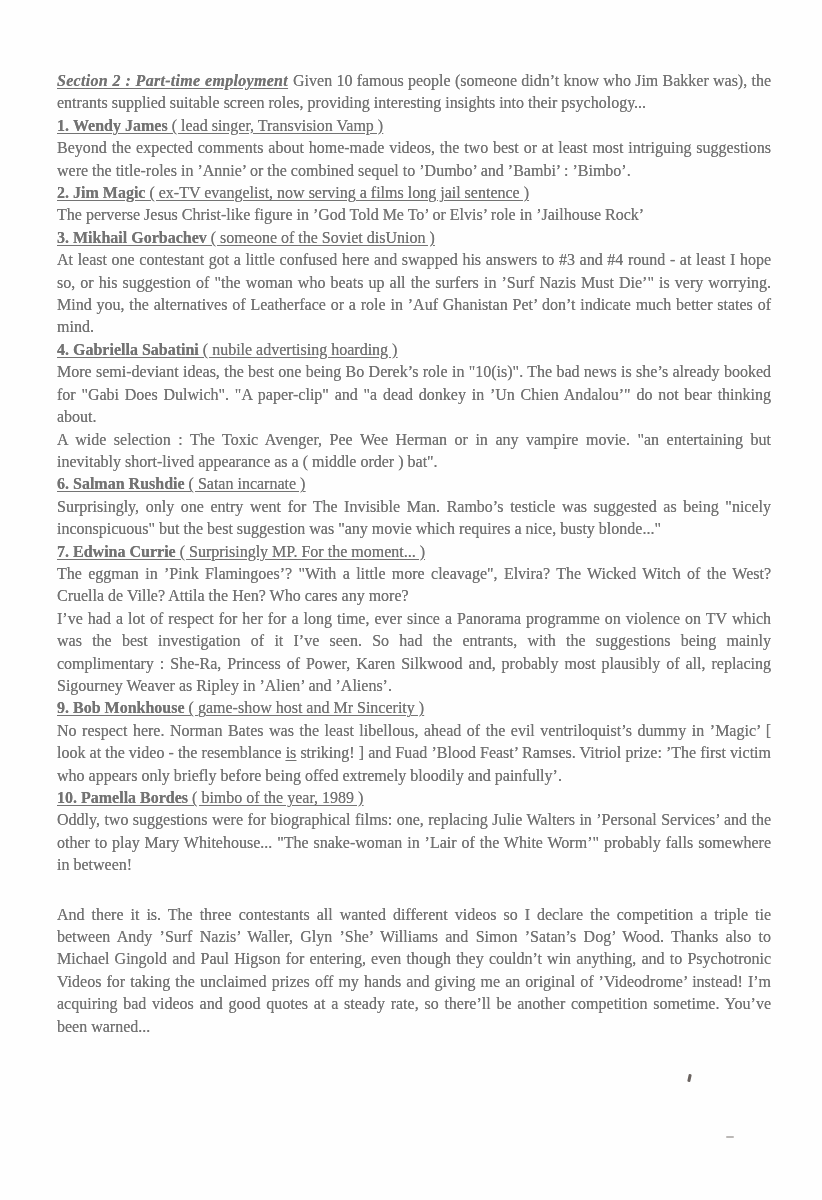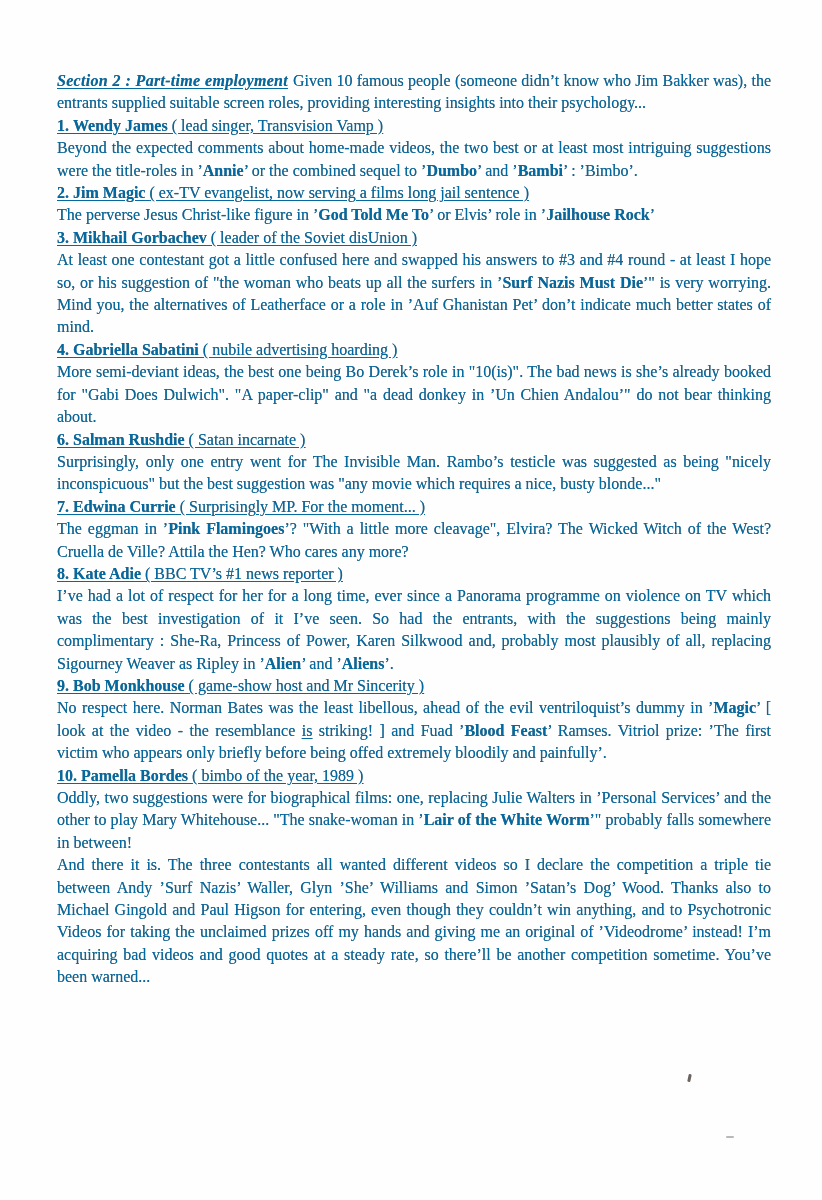--- a/index.html
+++ b/index.html
@@ -7,21 +7,21 @@
     padding: 0;
     background: #ffffff;
   }
   .page {
     position: relative;
     width: 822px;
     height: 1200px;
     background: #fefefe;
     overflow: hidden;
     font-family: "Liberation Serif", "DejaVu Serif", serif;
-    color: #0369a1;
+    color: #737373;
   }
   .text-block {
     position: absolute;
     left: 57px;
     top: 70px;
     width: 714px;
     font-size: 16px;
     line-height: 22.4px;
     text-shadow: 0 0 0.4px rgba(20,20,20,0.55);
   }
@@ -33,23 +33,23 @@
     text-decoration: underline;
     text-underline-offset: 2px;
     margin-right: 5px;
     letter-spacing: 0.3px;
   }
   .heading-underline {
     text-decoration: underline;
     text-underline-offset: 2px;
   }
   .entry-number, .entry-name { font-weight: bold; }
-  b { font-weight: bold; }
+  b { font-weight: normal; }
   .u { text-decoration: underline; text-underline-offset: 2px; }
-  .closing { }
+  .closing { margin-top: 27px; }
   .scan-speck {
     position: absolute;
     background: #6a6360;
     border-radius: 1px;
   }
   .speck-1 { left: 688px; top: 1074px; width: 3px; height: 8px; transform: rotate(12deg); }
   .speck-2 { left: 726px; top: 1136px; width: 8px; height: 2px; opacity: 0.45; }
 </style>
 </head>
 <body>
@@ -62,39 +62,39 @@
     <div id="entries">
         <div>
           <p class="entry-heading"><span class="heading-underline"><span class="entry-number">1.</span> <span class="entry-name">Wendy James</span> <span class="entry-descriptor">( lead singer, Transvision Vamp )</span></span></p>
           <p class="entry-body"><span>Beyond the expected comments about home-made videos, the two best or at least most intriguing suggestions were the title-roles in ’</span><b>Annie</b><span>’ or the combined sequel to ’</span><b>Dumbo</b><span>’ and ’</span><b>Bambi</b><span>’ : ’Bimbo’.</span></p>
         </div>
         <div>
           <p class="entry-heading"><span class="heading-underline"><span class="entry-number">2.</span> <span class="entry-name">Jim Magic</span> <span class="entry-descriptor">( ex-TV evangelist, now serving a films long jail sentence )</span></span></p>
           <p class="entry-body"><span>The perverse Jesus Christ-like figure in ’</span><b>God Told Me To</b><span>’ or Elvis’ role in ’</span><b>Jailhouse Rock</b><span>’</span></p>
         </div>
         <div>
-          <p class="entry-heading"><span class="heading-underline"><span class="entry-number">3.</span> <span class="entry-name">Mikhail Gorbachev</span> <span class="entry-descriptor">( leader of the Soviet disUnion )</span></span></p>
+          <p class="entry-heading"><span class="heading-underline"><span class="entry-number">3.</span> <span class="entry-name">Mikhail Gorbachev</span> <span class="entry-descriptor">( someone of the Soviet disUnion )</span></span></p>
           <p class="entry-body"><span>At least one contestant got a little confused here and swapped his answers to #3 and #4 round - at least I hope so, or his suggestion of "the woman who beats up all the surfers in ’</span><b>Surf Nazis Must Die</b><span>’" is very worrying. Mind you, the alternatives of Leatherface or a role in ’Auf Ghanistan Pet’ don’t indicate much better states of mind.</span></p>
         </div>
         <div>
           <p class="entry-heading"><span class="heading-underline"><span class="entry-number">4.</span> <span class="entry-name">Gabriella Sabatini</span> <span class="entry-descriptor">( nubile advertising hoarding )</span></span></p>
           <p class="entry-body"><span>More semi-deviant ideas, the best one being Bo Derek’s role in "10(is)". The bad news is she’s already booked for "Gabi Does Dulwich". "A paper-clip" and "a dead donkey in ’Un Chien Andalou’" do not bear thinking about.</span></p>
         </div>
         <div>
+          <p class="entry-body"><span>A wide selection : The Toxic Avenger, Pee Wee Herman or in any vampire movie. "an entertaining but inevitably short-lived appearance as a ( middle order ) bat".</span></p>
         </div>
         <div>
           <p class="entry-heading"><span class="heading-underline"><span class="entry-number">6.</span> <span class="entry-name">Salman Rushdie</span> <span class="entry-descriptor">( Satan incarnate )</span></span></p>
           <p class="entry-body"><span>Surprisingly, only one entry went for The Invisible Man. Rambo’s testicle was suggested as being "nicely inconspicuous" but the best suggestion was "any movie which requires a nice, busty blonde..."</span></p>
         </div>
         <div>
           <p class="entry-heading"><span class="heading-underline"><span class="entry-number">7.</span> <span class="entry-name">Edwina Currie</span> <span class="entry-descriptor">( Surprisingly MP. For the moment... )</span></span></p>
           <p class="entry-body"><span>The eggman in ’</span><b>Pink Flamingoes</b><span>’? "With a little more cleavage", Elvira? The Wicked Witch of the West? Cruella de Ville? Attila the Hen? Who cares any more?</span></p>
         </div>
         <div>
-          <p class="entry-heading"><span class="heading-underline"><span class="entry-number">8.</span> <span class="entry-name">Kate Adie</span> <span class="entry-descriptor">( BBC TV’s #1 news reporter )</span></span></p>
           <p class="entry-body"><span>I’ve had a lot of respect for her for a long time, ever since a Panorama programme on violence on TV which was the best investigation of it I’ve seen. So had the entrants, with the suggestions being mainly complimentary : She-Ra, Princess of Power, Karen Silkwood and, probably most plausibly of all, replacing Sigourney Weaver as Ripley in ’</span><b>Alien</b><span>’ and ’</span><b>Aliens</b><span>’.</span></p>
         </div>
         <div>
           <p class="entry-heading"><span class="heading-underline"><span class="entry-number">9.</span> <span class="entry-name">Bob Monkhouse</span> <span class="entry-descriptor">( game-show host and Mr Sincerity )</span></span></p>
           <p class="entry-body"><span>No respect here. Norman Bates was the least libellous, ahead of the evil ventriloquist’s dummy in ’</span><b>Magic</b><span>’ [ look at the video - the resemblance </span><span class="u">is</span><span> striking! ]  and Fuad ’</span><b>Blood Feast</b><span>’ Ramses. Vitriol prize: ’The first victim who appears only briefly before being offed extremely bloodily and painfully’.</span></p>
         </div>
         <div>
           <p class="entry-heading"><span class="heading-underline"><span class="entry-number">10.</span> <span class="entry-name">Pamella Bordes</span> <span class="entry-descriptor">( bimbo of the year, 1989 )</span></span></p>
           <p class="entry-body"><span>Oddly, two suggestions were for biographical films: one, replacing Julie Walters in ’Personal Services’ and the other to play Mary Whitehouse... "The snake-woman in ’</span><b>Lair of the White Worm</b><span>’" probably falls somewhere in between!</span></p>
         </div>

